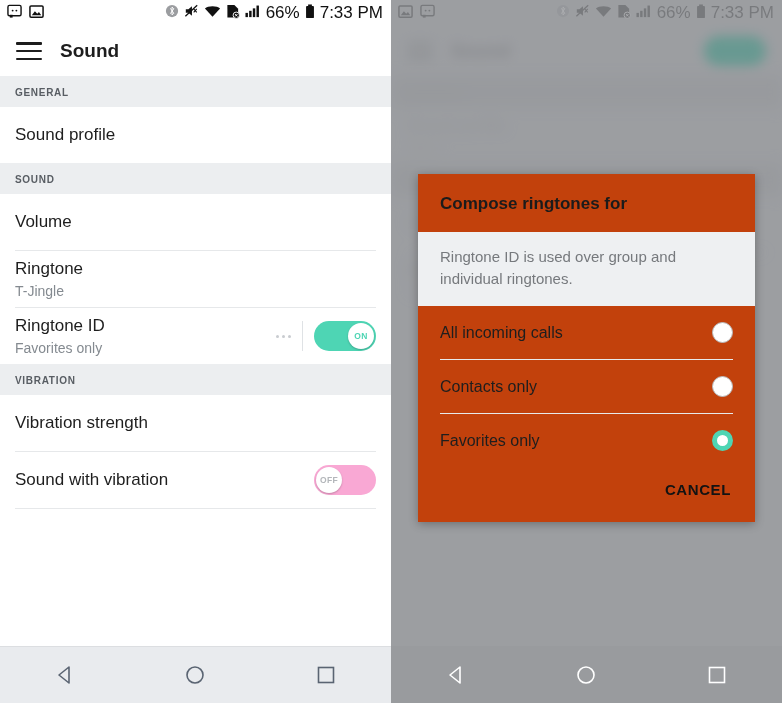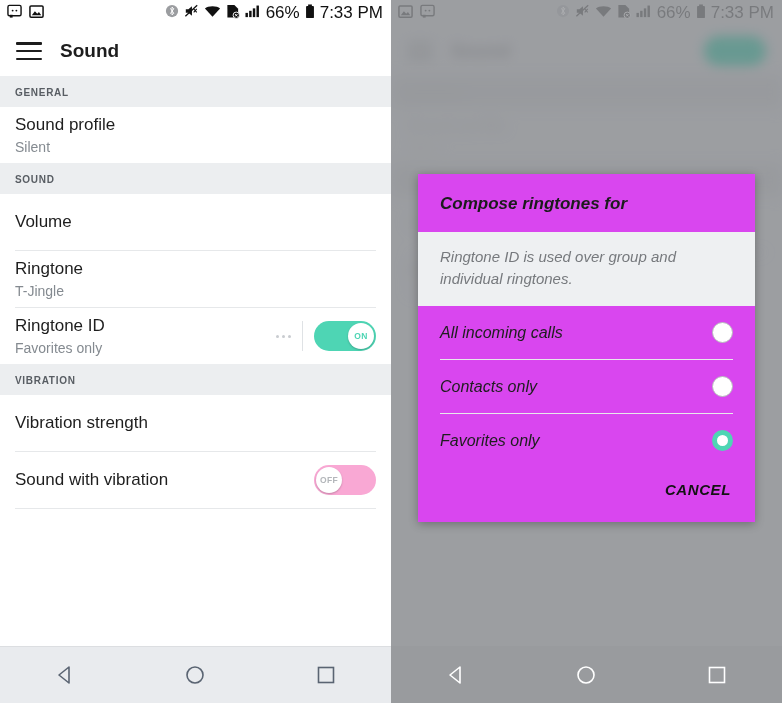--- a/index.html
+++ b/index.html
@@ -271,24 +271,23 @@
     display: flex; align-items: center; justify-content: space-around;
     box-sizing: border-box;
   }
 
   
   .dialog {
     position: absolute;
     left: 27px;
     top: 174px;
     width: 337px;
-    background: #d946ef;
+    background: #c2410c;
     box-shadow: 0 2px 9px rgba(0,0,0,0.30);
     z-index: 10;
-    font-style: italic;
   }
   .dlg-title {
     padding: 20px 22px 18px 22px;
     font-size: 17px;
     font-weight: bold;
     color: #1b1b1b;
   }
   .dlg-subtitle {
     background: #eef0f2;
     padding: 14px 22px 16px 22px;
@@ -417,21 +416,20 @@
         </div>
       <div class="appbar-title">Sound</div>
     </div>
 
     <div class="content">
 
       <div class="section-header">GENERAL</div>
       <div class="row">
         <div class="row-text">
           <div class="row-title">Sound profile</div>
-          <div class="row-sub">Silent</div>
         </div>
       </div>
 
       <div class="section-header">SOUND</div>
       <div class="row">
         <div class="row-text">
           <div class="row-title">Volume</div>
         </div>
       </div>
       <div class="divider"></div>

